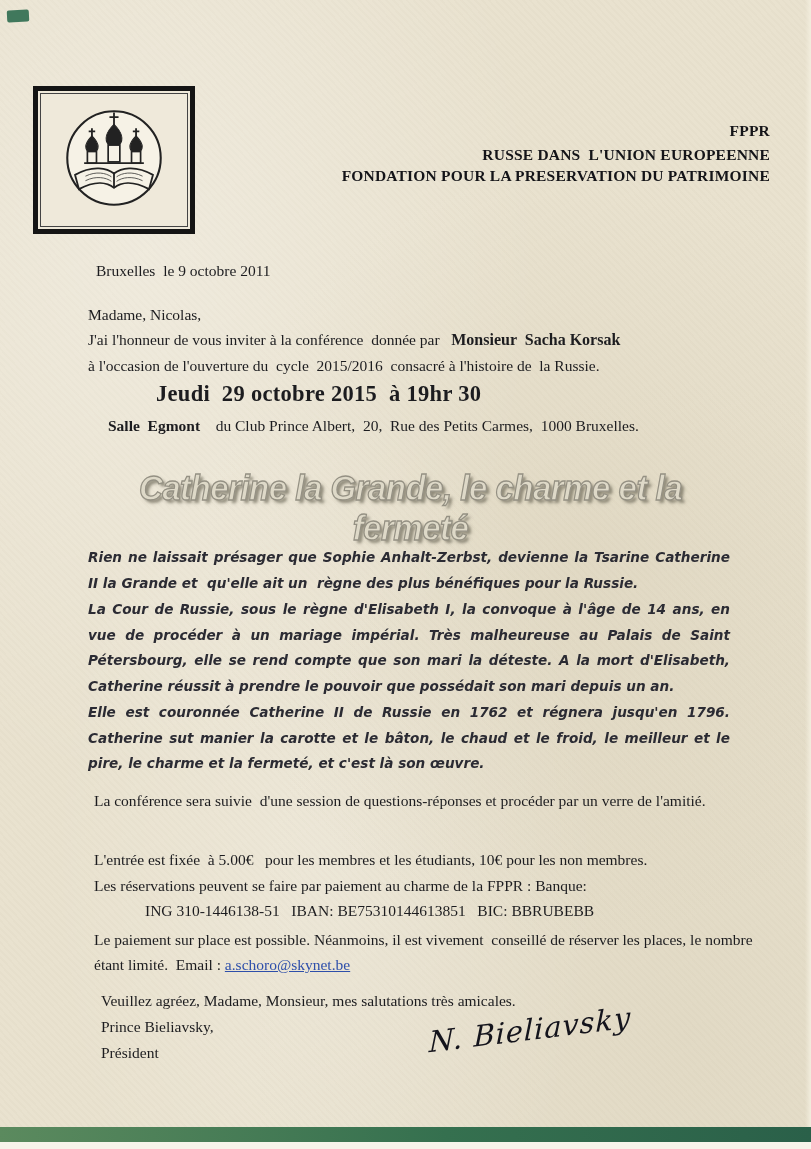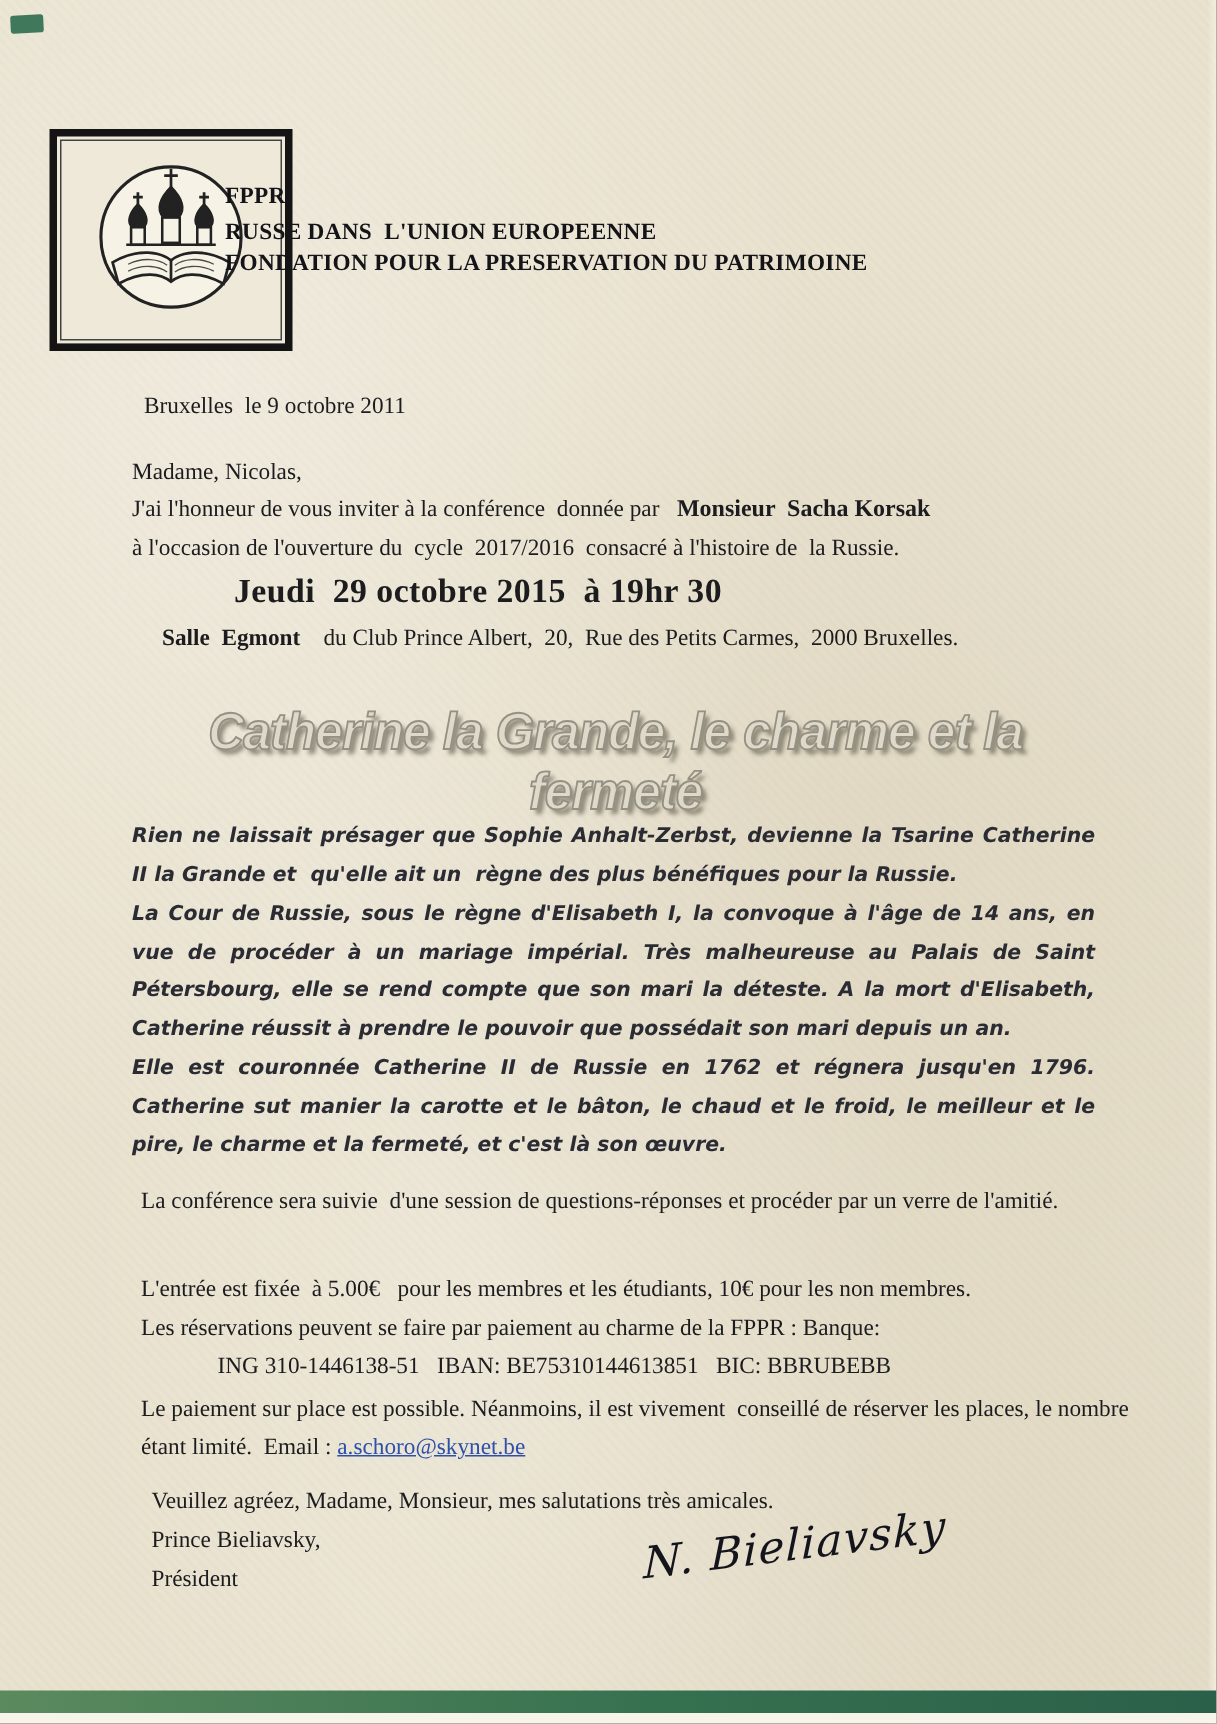--- a/index.html
+++ b/index.html
@@ -30,21 +30,21 @@
   
   .logo-box{
     left:33px;top:86px;width:152px;height:138px;
     background:#efe9da;
     border:5px solid #141414;
     box-shadow:inset 0 0 0 2px #efe9da, inset 0 0 0 3px #444;
   }
   .logo-box svg{display:block;margin:6px auto 0;}
 
   
-  .org-header{left:150px;top:122px;width:620px;text-align:left;font-weight:bold;font-size:15.5px;letter-spacing:.2px;color:#141418;}
+  .org-header{left:150px;top:122px;width:620px;text-align:right;font-weight:bold;font-size:15.5px;letter-spacing:.2px;color:#141418;}
   .org-acronym{font-size:15.5px;margin-bottom:4px;}
   .org-name{line-height:21px;}
 
   .dateline{left:96px;top:262px;font-size:15.5px;}
   .salutation{left:88px;top:306px;font-size:15.5px;}
   .invite1{left:88px;top:331px;font-size:15.5px;width:680px;}
   .invite1 b{font-size:16px;}
   .invite2{left:88px;top:357px;font-size:15.5px;width:680px;}
   .event{left:156px;top:381px;font-size:22.5px;font-weight:bold;letter-spacing:.3px;}
   .venue{left:108px;top:417px;font-size:15.5px;width:680px;}
@@ -137,25 +137,25 @@
     <div class="org-name pre">RUSSE DANS  L'UNION EUROPEENNE</div>
     <div class="org-name pre">FONDATION POUR LA PRESERVATION DU PATRIMOINE</div>
   </div>
 
   <div class="abs dateline pre">Bruxelles  le 9 octobre 2011</div>
 
   <div class="abs salutation pre">Madame, Nicolas,</div>
 
   <div class="abs invite1"><span class="pre">J'ai l'honneur de vous inviter à la conférence  donnée par   </span><b class="pre">Monsieur  Sacha Korsak</b></div>
 
-  <div class="abs invite2 pre">à l'occasion de l'ouverture du  cycle  2017/2016  consacré à l'histoire de  la Russie.</div>
+  <div class="abs invite2 pre">à l'occasion de l'ouverture du  cycle  2015/2016  consacré à l'histoire de  la Russie.</div>
 
   <div class="abs event pre">Jeudi  29 octobre 2015  à 19hr 30</div>
 
-  <div class="abs venue"><b class="pre">Salle  Egmont</b><span class="pre">    du Club Prince Albert,  20,  Rue des Petits Carmes,  2000 Bruxelles.</span></div>
+  <div class="abs venue"><b class="pre">Salle  Egmont</b><span class="pre">    du Club Prince Albert,  20,  Rue des Petits Carmes,  1000 Bruxelles.</span></div>
 
   <div class="abs talk-title pre">Catherine la Grande, le charme et la fermeté</div>
 
   <div class="abs abstract">
     <p class="pre">Rien ne laissait présager que Sophie Anhalt-Zerbst, devienne la Tsarine Catherine II la Grande et  qu'elle ait un  règne des plus bénéfiques pour la Russie.</p>
     <p class="pre">La Cour de Russie, sous le règne d'Elisabeth I, la convoque à l'âge de 14 ans, en vue de procéder à un mariage impérial. Très malheureuse au Palais de Saint Pétersbourg, elle se rend compte que son mari la déteste. A la mort d'Elisabeth, Catherine réussit à prendre le pouvoir que possédait son mari depuis un an.</p>
     <p class="pre">Elle est couronnée Catherine II de Russie en 1762 et régnera jusqu'en 1796. Catherine sut manier la carotte et le bâton, le chaud et le froid, le meilleur et le pire, le charme et la fermeté, et c'est là son œuvre.</p>
   </div>
 
   <div class="abs closing pre">La conférence sera suivie  d'une session de questions-réponses et procéder par un verre de l'amitié.</div>

